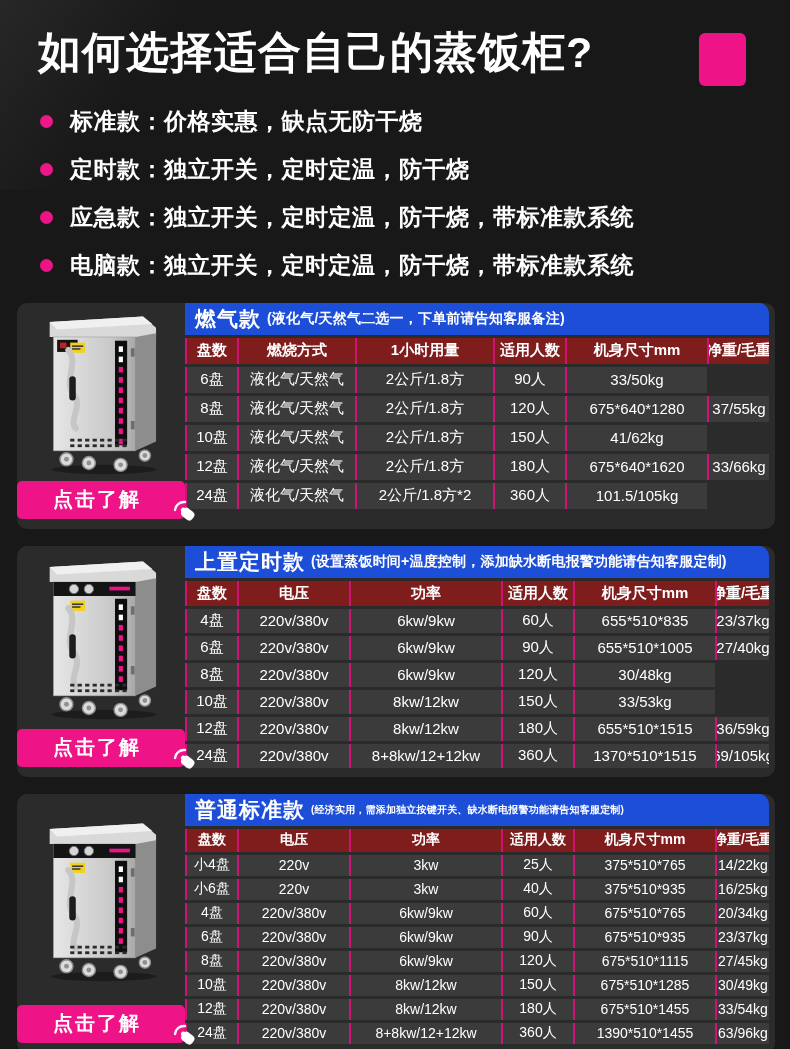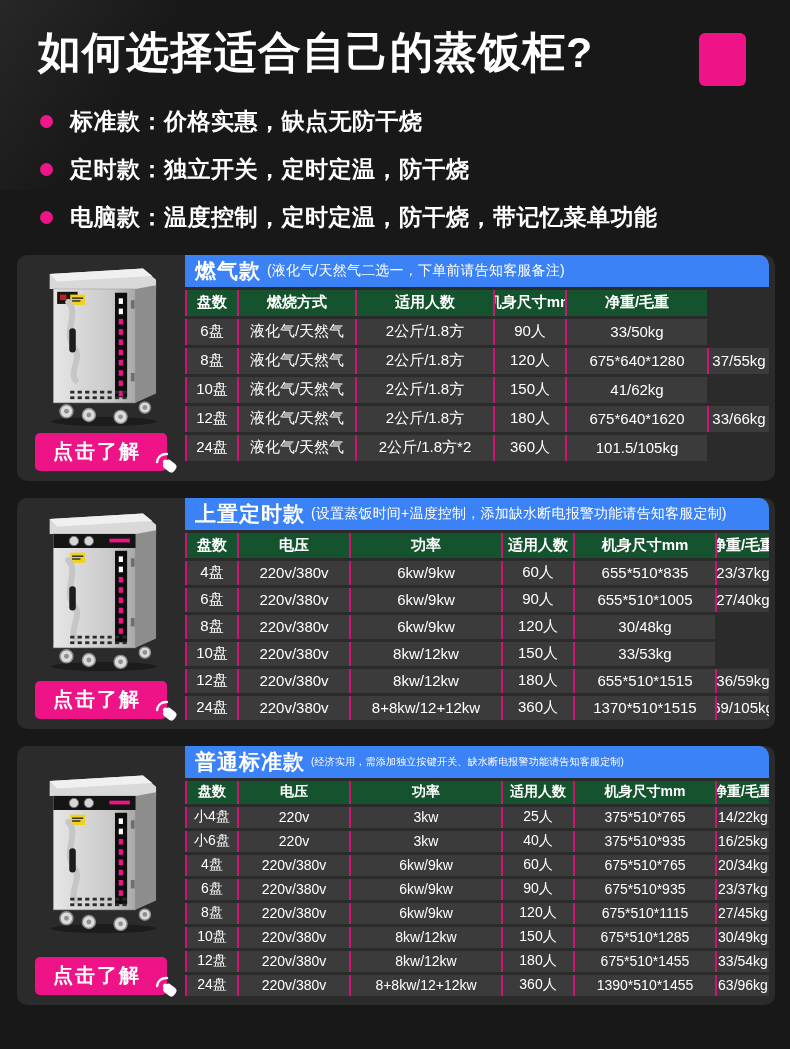--- a/index.html
+++ b/index.html
@@ -26,45 +26,45 @@
   .bullets { margin:26px 0 0 40px; padding:0; list-style:none; }
   .bullets li { display:flex; align-items:center; margin-bottom:17px; }
   .dot { width:13px; height:13px; border-radius:50%; background:#ee1387; margin-right:17px; flex:0 0 auto; }
   .bullets .btxt { font-size:23px; font-weight:bold; color:#fff; letter-spacing:.5px; }
   
   .card {
     position:relative; margin:0 15px 17px 17px; background:#2b2b2b; border-radius:10px;
     display:flex; overflow:hidden;
   }
   .card.first { margin-top:22px; }
-  .left { width:168px; flex:0 0 auto; display:flex; flex-direction:column; align-items:center; justify-content:space-between; padding:6px 0 10px 0; }
+  .left { width:168px; flex:0 0 auto; display:flex; flex-direction:column; justify-content:space-between; padding:6px 0 10px 0; }
   .product-image { flex:1; display:flex; align-items:center; justify-content:center; }
   .cta {
     position:relative; border:0; cursor:pointer; background:#ee1387; color:#fff;
     font-family:inherit; font-size:20px; font-weight:bold; letter-spacing:2px;
     padding:5px 26px 6px 18px; border-radius:5px; margin-top:4px;
   }
   .cta .hand { position:absolute; right:-14px; bottom:-12px; }
   .right { flex:1; display:flex; flex-direction:column; padding:0 6px 6px 0; }
   .band {
-    height:32px; background:#3b82f6; border-top-right-radius:10px;
+    height:32px; background:#1d4ed8; border-top-right-radius:10px;
     display:flex; align-items:center; padding-left:10px; white-space:nowrap; overflow:hidden;
   }
   .band-title { font-size:21px; font-weight:900; letter-spacing:1px; }
-  .band-note { font-size:14px; font-weight:normal; margin-left:6px; letter-spacing:.2px; }
+  .band-note { font-size:14px; font-weight:bold; margin-left:6px; letter-spacing:.2px; }
   .s3 .band-note { font-size:10px; }
   
   .tbl { margin-top:3px; }
   .trow { display:grid; grid-template-columns:var(--cols); margin-bottom:3px; }
   .tcell {
     height:var(--rowh); background:#3b3b3b; color:#fff;
     display:flex; align-items:center; justify-content:center;
     font-size:var(--cellfs); border-left:2px solid #cf1276; overflow:hidden; white-space:nowrap;
   }
-  .thead .tcell { background:#14532d; font-weight:bold; height:var(--hrowh); }
+  .thead .tcell { background:#7f1d1d; font-weight:bold; height:var(--hrowh); }
   .s1 { --cols:52px 118px 138px 72px 142px 1fr; --rowh:26px; --hrowh:26px; --cellfs:15px; }
   .s2 { --cols:52px 112px 152px 72px 142px 1fr; --rowh:24px; --hrowh:25px; --cellfs:15px; }
   .s3 { --cols:52px 112px 152px 72px 142px 1fr; --rowh:21px; --hrowh:23px; --cellfs:14px; }
   .s3 svg.cab { height:186px; }
 </style>
 </head>
 <body>
 
 <div class="page">
 
@@ -77,21 +77,25 @@
     <li>
       <span class="dot"></span>
       <span class="btxt">标准款：价格实惠，缺点无防干烧</span>
     </li>
     <li>
       <span class="dot"></span>
       <span class="btxt">定时款：独立开关，定时定温，防干烧</span>
     </li>
     <li>
       <span class="dot"></span>
-      <span class="btxt">电脑款：温度控制，定时定温，防干烧，带记忆菜单功能</span>
+      <span class="btxt">应急款：独立开关，定时定温，防干烧，带标准款系统</span>
+    </li>
+    <li>
+      <span class="dot"></span>
+      <span class="btxt">电脑款：独立开关，定时定温，防干烧，带标准款系统</span>
     </li>
   </ul>
 
   <section class="card first s1">
     <div class="left">
       <div class="product-image">
           <svg class="cab" width="140" height="168" viewBox="0 0 150 180">
             <defs>
               <linearGradient id="gb" x1="0" y1="0" x2="1" y2="0">
                 <stop offset="0" stop-color="#e6e6e6"></stop>
@@ -163,20 +167,21 @@
     </div>
     <div class="right">
       <div class="band">
         <span class="band-title">燃气款</span>
         <span class="band-note">(液化气/天然气二选一，下单前请告知客服备注)</span>
       </div>
       <div class="tbl">
           <div class="trow thead">
             <div class="tcell">盘数</div>
             <div class="tcell">燃烧方式</div>
+            <div class="tcell">1小时用量</div>
             <div class="tcell">适用人数</div>
             <div class="tcell">机身尺寸mm</div>
             <div class="tcell">净重/毛重</div>
           </div>
           <div class="trow">
             <div class="tcell">6盘</div>
             <div class="tcell">液化气/天然气</div>
             <div class="tcell">2公斤/1.8方</div>
             <div class="tcell">90人</div>
             <div class="tcell">33/50kg</div>

